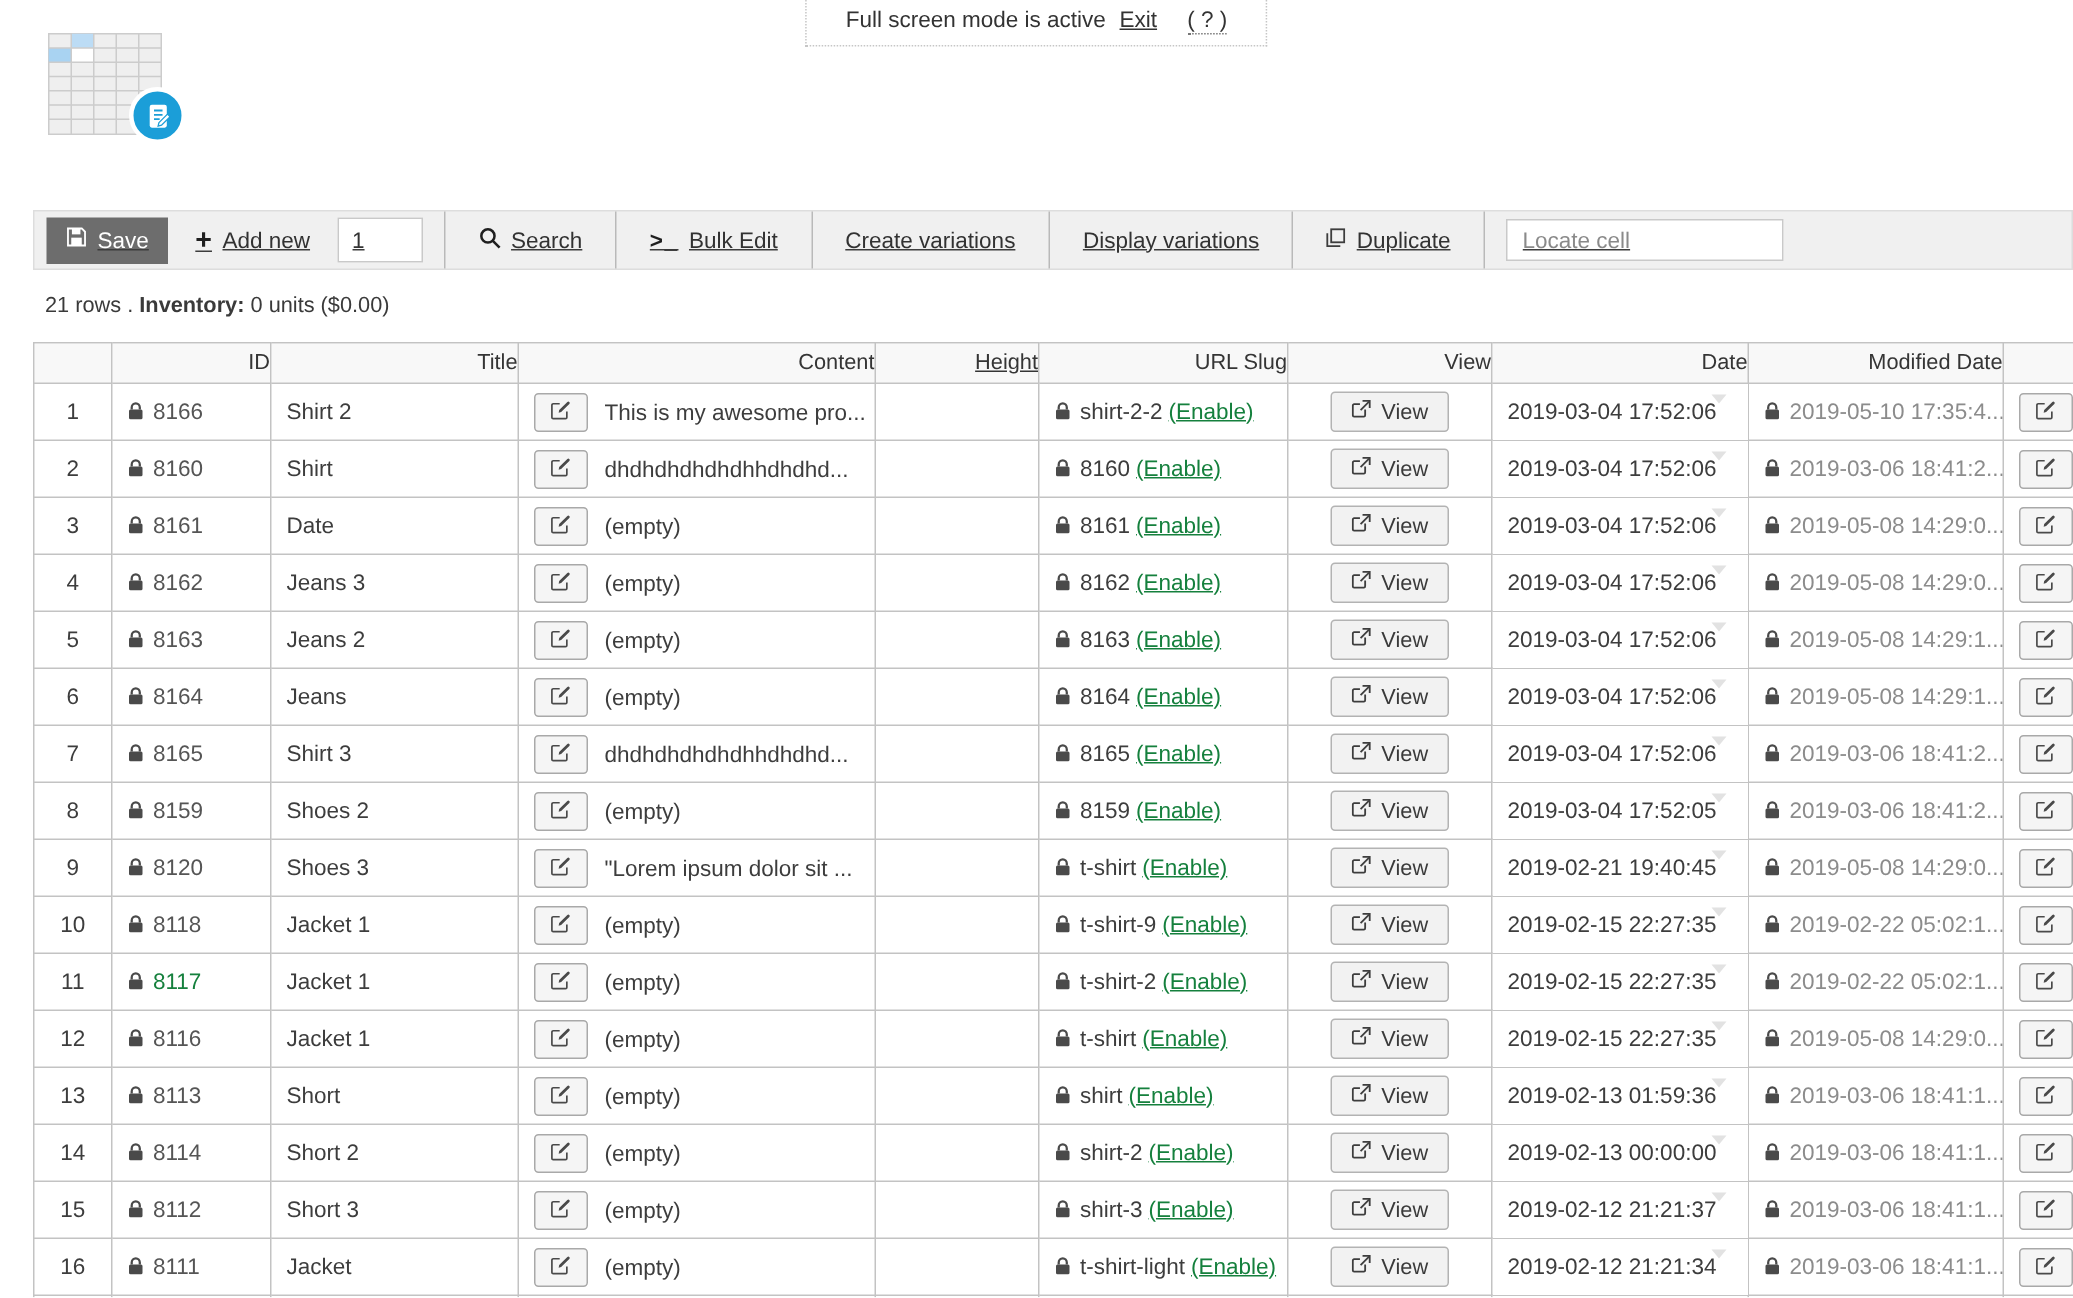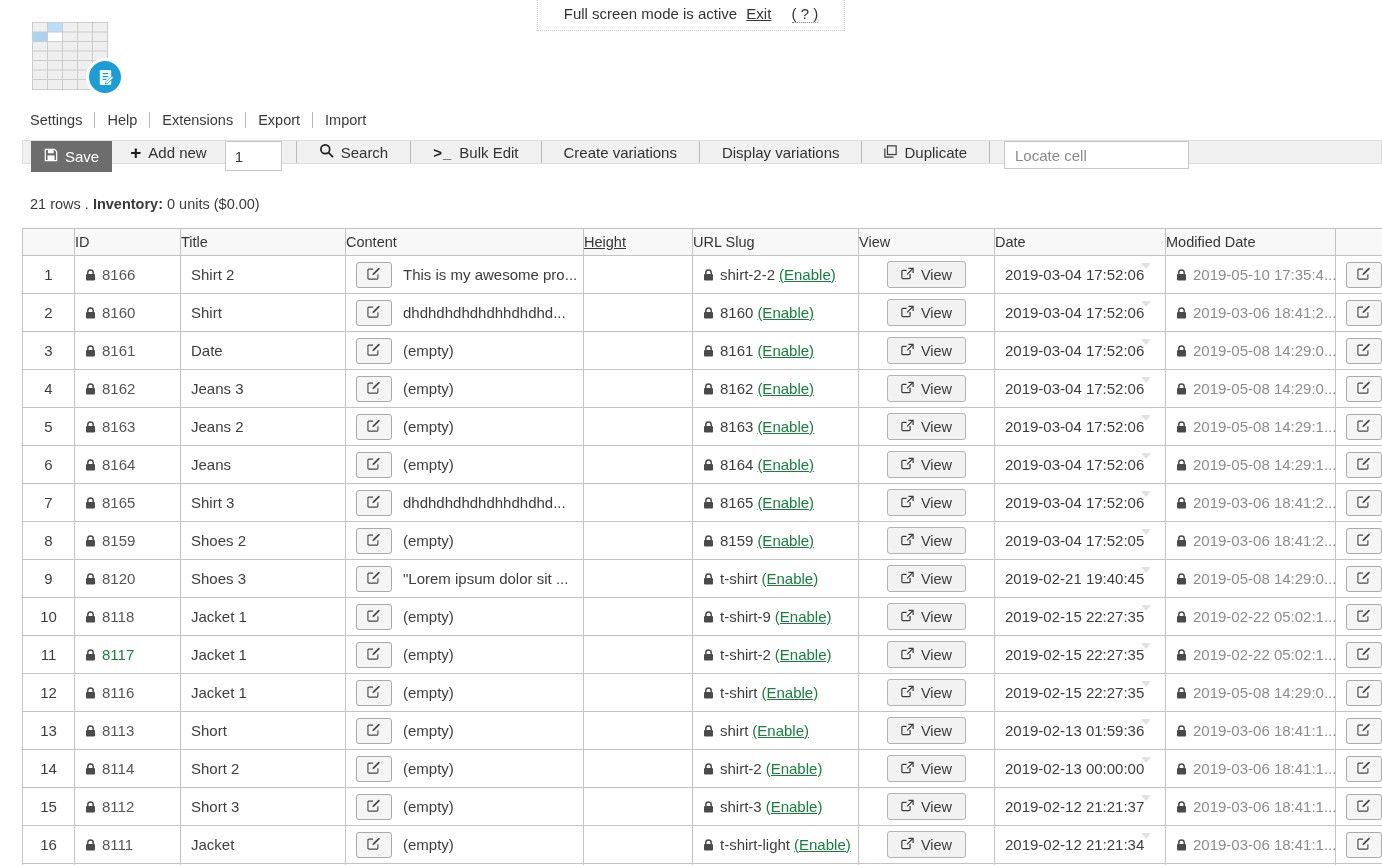--- a/index.html
+++ b/index.html
@@ -23,23 +23,23 @@
   .logo-text { position:absolute; left:96px; top:8px; font-size:31px; font-weight:700;
                color:#1b9ed8; line-height:31px; letter-spacing:-0.5px; }
 
   
   .menu { position:absolute; left:30px; top:112px; display:flex; align-items:center; font-size:14.5px; }
   .menu a { color:#3a3a3a; text-decoration:none; padding:0 12px; border-right:1px solid #b9b9b9; cursor:pointer; }
   .menu a:first-child { padding-left:0; }
   .menu a:last-child { border-right:none; }
 
   
-  .toolbar { position:absolute; left:22px; right:0; top:140px; height:24px;
-             background:#f0f0f0; border:1px solid #ddd; display:flex; 
-             padding-left:8px; font-size:15px; }
+  .toolbar { position:absolute; left:22px; right:0; top:140px; height:40px;
+             background:#f0f0f0; border:1px solid #ddd; display:flex; align-items:center;
+             padding-left:8px; font-size:15px;text-decoration:underline; }
   .tb-sep { width:1px; height:100%; background:#b9b9b9; margin:0 14px; flex:none; }
   .btn-plain { display:flex; align-items:center; gap:7px; background:none; border:none;
                font-size:15px; color:#323232; font-family:inherit; cursor:pointer; padding:0 8px; }
   .save-btn { display:flex; align-items:center; gap:7px; background:#6d6d6d; color:#fff;
               border:none; height:31px; padding:0 13px; font-size:15px; font-family:inherit; cursor:pointer; }
   .addnew-input { width:57px; height:30px; border:1px solid #c9c9c9; background:#fff;
                   font-size:15px; padding:0 9px; margin-left:10px; font-family:inherit; color:#333; }
   .plus-icon { font-size:19px; font-weight:700; color:#1f1f1f; line-height:15px; }
   .bulk-icon { font-weight:600; color:#1f1f1f; letter-spacing:1px; }
   .locate-input { width:185px; height:28px; border:1px solid #c9c9c9; background:#fff;
@@ -49,21 +49,21 @@
   
   .statusline { position:absolute; left:30px; top:196px; font-size:14.5px; color:#3a3a3a; }
   .statusline b { font-weight:700; }
 
   
   .grid-wrap { position:absolute; left:22px; top:228px; right:0; bottom:0; overflow:hidden; }
   table.sheet { border-collapse:collapse; table-layout:fixed; width:1360px; font-size:15px; }
   table.sheet th, table.sheet td { border:1px solid #c3c3c3; vertical-align:middle;
                                    overflow:hidden; white-space:nowrap; }
   table.sheet th { height:27px; background:#f8f8f8; font-weight:400; color:#353535;
-                   text-align:left; font-size:14.5px; }
+                   text-align:right; font-size:14.5px; }
   th.u { text-decoration:underline; }
   table.sheet td { height:38px; background:#fff; color:#3d3d3d; padding:0 10px; }
   td.rownum { background:#f8f8f8; text-align:center; color:#3a3a3a; padding:0; }
   .lock { display:inline-block; margin-right:6px; vertical-align:-1px; }
   td.slug-cell, td.modified-cell { color:#555; }
   td.modified-cell span.val { color:#8c8c8c; }
   .enable-link { color:#15803d; text-decoration:underline; cursor:pointer; margin-left:4px; }
   .edit-btn { width:36px; height:26px; border:1px solid #a9a9a9; background:#f5f5f5;
               border-radius:3px; cursor:pointer; display:inline-flex; align-items:center;
               justify-content:center; }
@@ -101,27 +101,20 @@
     </span>
     <span class="logo-circle">
       <svg width="19" height="19" viewBox="0 0 20 20">
         <rect x="4" y="2" width="12" height="16" rx="1.5" fill="#fff"></rect>
         <path d="M7 6h6M7 9h6M7 12h4" stroke="#1b9ed8" stroke-width="1.3" fill="none"></path>
         <path d="M10.5 14.5l6-6 1.8 1.8-6 6-2.4.6z" fill="#fff" stroke="#1b9ed8" stroke-width="0.9"></path>
       </svg>
     </span>
   </div>
 
-  <nav class="menu">
-    <a>Settings</a>
-    <a>Help</a>
-    <a>Extensions</a>
-    <a>Export</a>
-    <a>Import</a>
-  </nav>
 
   <div class="toolbar">
     <button class="save-btn">
       <span>
         <svg width="14" height="14" viewBox="0 0 16 16">
           <path d="M1.5 1.5h10.5l2.5 2.5v10.5H1.5z" fill="none" stroke="#fff" stroke-width="1.4"></path>
           <rect x="4" y="8.5" width="8" height="6" fill="#fff"></rect>
           <rect x="4.5" y="1.5" width="6.5" height="4.5" fill="#fff"></rect>
         </svg>
       </span>

